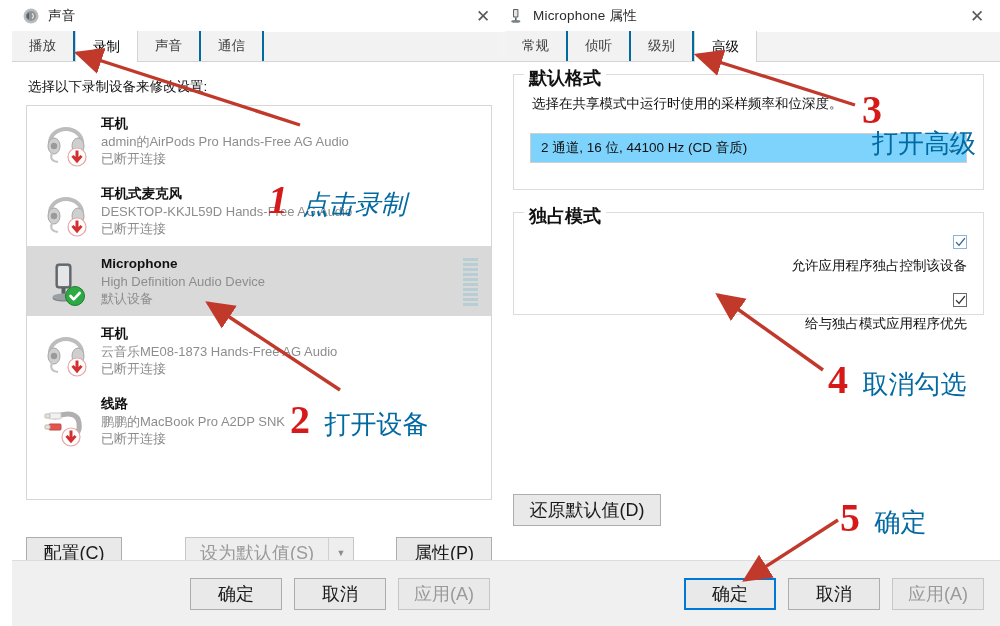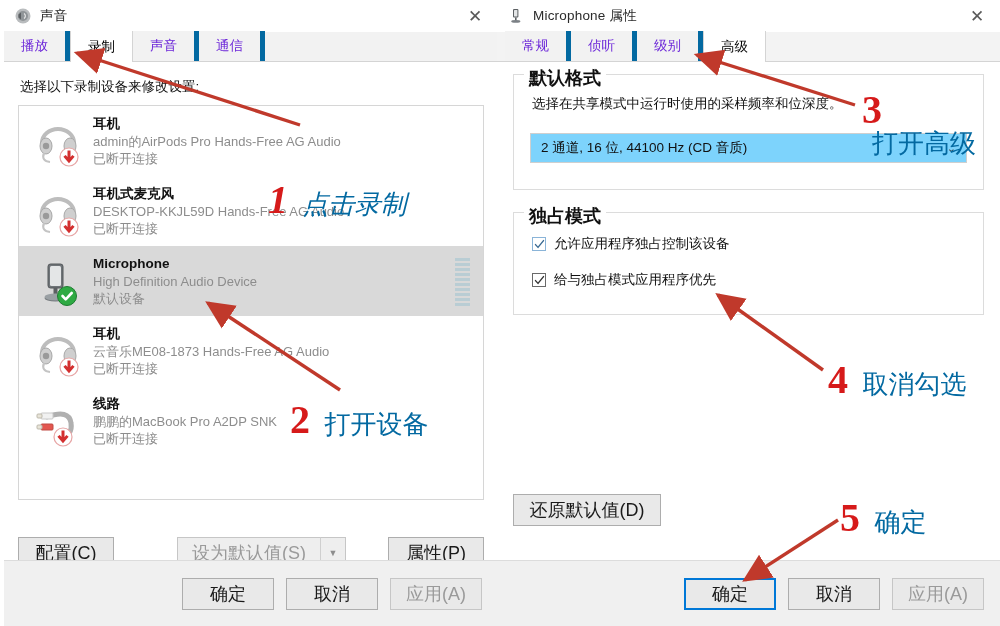--- a/index.html
+++ b/index.html
@@ -10,21 +10,21 @@
     font-family:"Liberation Sans","DejaVu Sans",sans-serif;
     overflow:hidden;
     position:relative;
   }
   .screen { position:relative; width:1000px; height:626px; }
 
   
   .win {
     position:absolute; top:0; height:626px; background:#ffffff;
   }
-  .win-left  { left:4px;   width:495px; border-right:1px solid #d6d6d6; }
+  .win-left  { left:12px;   width:495px; border-right:1px solid #d6d6d6; }
   .win-right { left:497px; width:503px; }
 
   .titlebar {
     height:32px; display:flex; align-items:center;
     padding:0 0 0 10px; background:#ffffff;
     position:relative;
   }
   .title-icon { width:18px; height:18px; margin-right:8px; flex:0 0 auto; display:block; }
   .title-text {
     font-size:13.5px; color:#2b2b2b; letter-spacing:.2px;
@@ -41,23 +41,23 @@
   .tabstrip {
     height:30px; display:flex; align-items:flex-end;
     border-bottom:1px solid #d4d4d4;
     background:#f3f3f3;
     padding-left:0px;
   }
   .win-left .tabstrip { background:#f2f2f2; }
   .tab {
     height:30px; padding:0 17px;
     display:flex; align-items:center; justify-content:center;
-    font-size:13.5px; color:#6d28d9; cursor:pointer;
+    font-size:13.5px; color:#404040; cursor:pointer;
     background:#f2f2f2;
-    border-right:5px solid #0369a1;
+    border-right:2px solid #0369a1;
     position:relative;
   }
   .tab.active {
     background:#ffffff; color:#000;
     border-right:1px solid #d4d4d4;
     border-left:1px solid #d4d4d4;
     margin-bottom:-1px; height:31px;
     z-index:3;
   }
   .win-right .tabstrip { padding-left:8px; background:#f3f3f3; }
@@ -127,21 +127,21 @@
     padding:0 5px; font-size:18px; color:#111; font-weight:bold;
   }
   .group-desc { font-size:13.5px; color:#111; padding:2px 0 20px 2px; }
   .combo {
     height:30px; border:1px solid #cfcfcf; background:#7dd3fc;
     display:flex; align-items:center; padding:0 10px;
     font-size:13.5px; color:#111; cursor:pointer; position:relative;
   }
   .combo .cv { flex:1; }
   .combo .chev { font-size:11px; color:#444; }
-  .chk-line { display:flex; align-items:center; gap:8px; padding:4px 0 4px 2px; cursor:pointer; }
+  .chk-line { display:flex; align-items:flex-end; gap:8px; padding:4px 0 4px 2px; cursor:pointer;flex-direction:column; }
   .chk-line + .chk-line { margin-top:10px; }
   .chkbox {
     width:14px; height:14px; border:1px solid #6a6a6a; background:#fff;
     position:relative; flex:0 0 14px;
   }
   .chkbox.blue { border-color:#8ab4d8; }
   .chkbox svg { position:absolute; left:1px; top:1px; }
   .chk-label { font-size:13.5px; color:#111; }
 
   .restore-wrap { position:absolute; left:16px; bottom:14px; }

